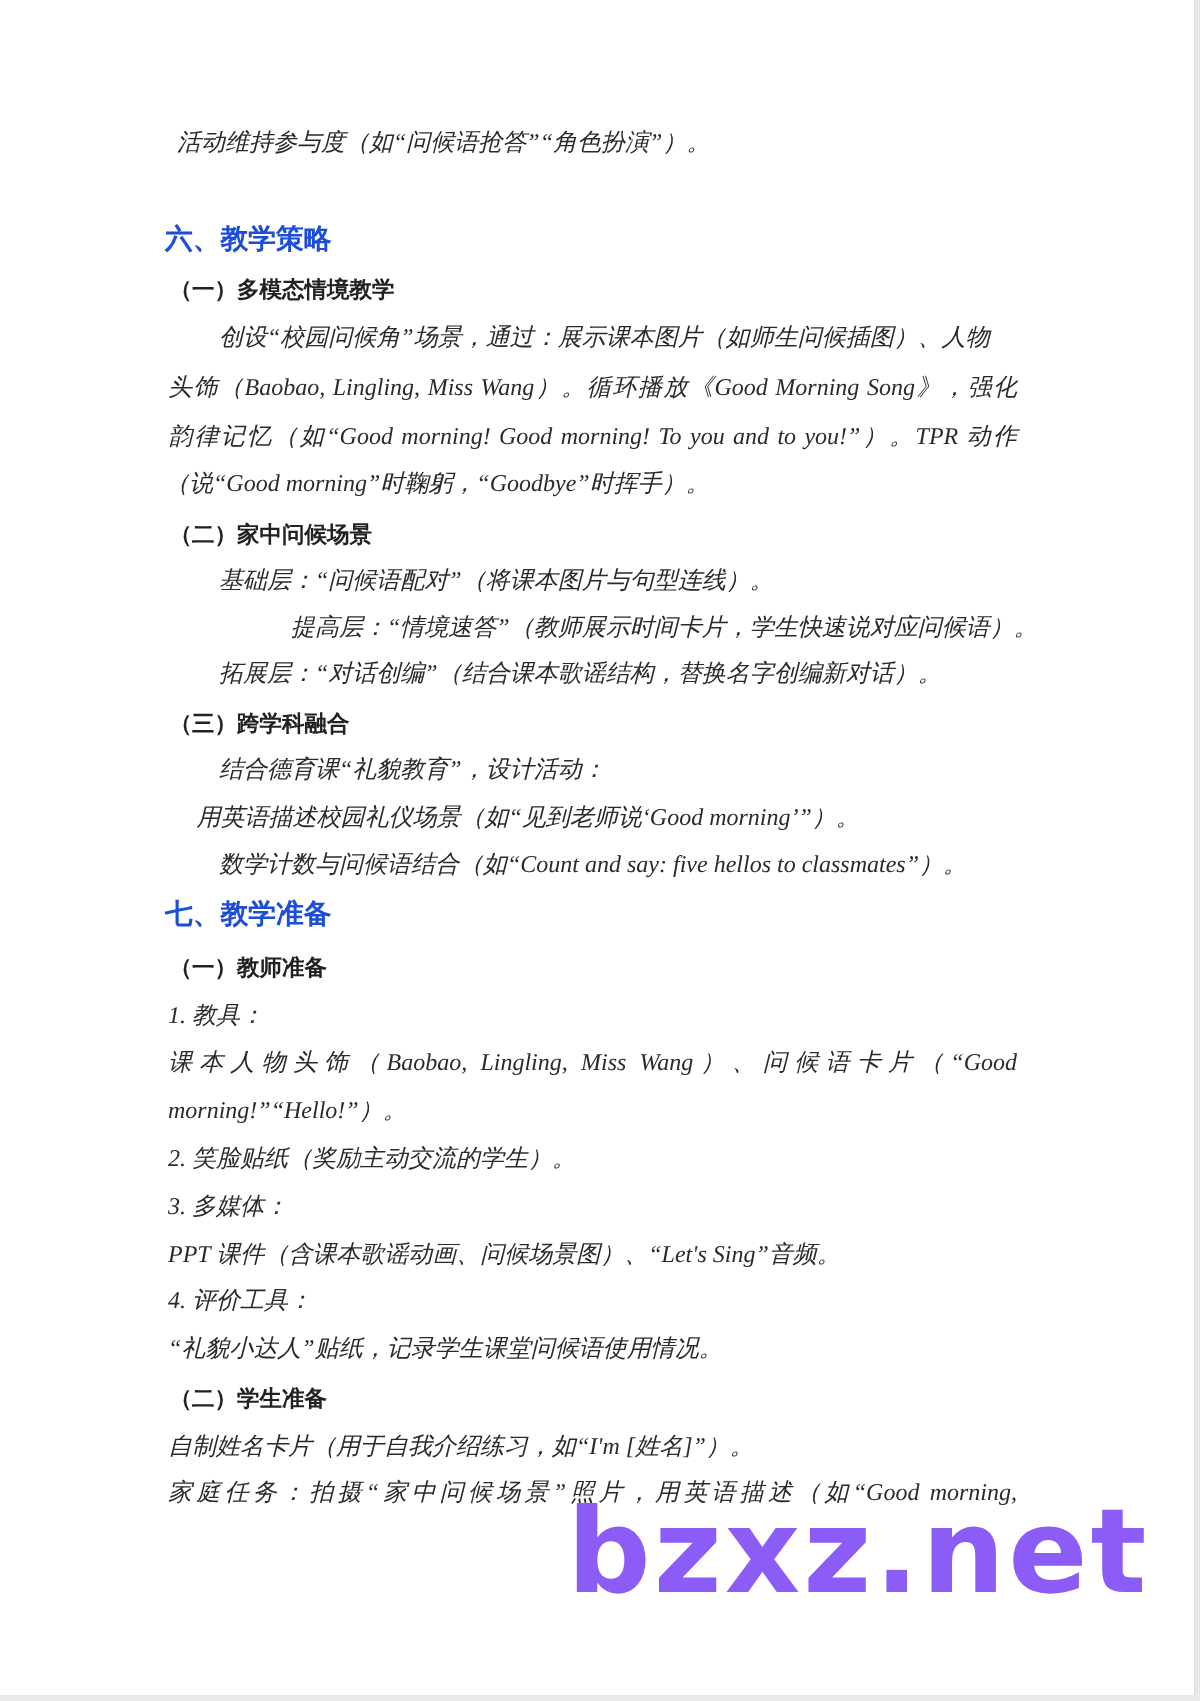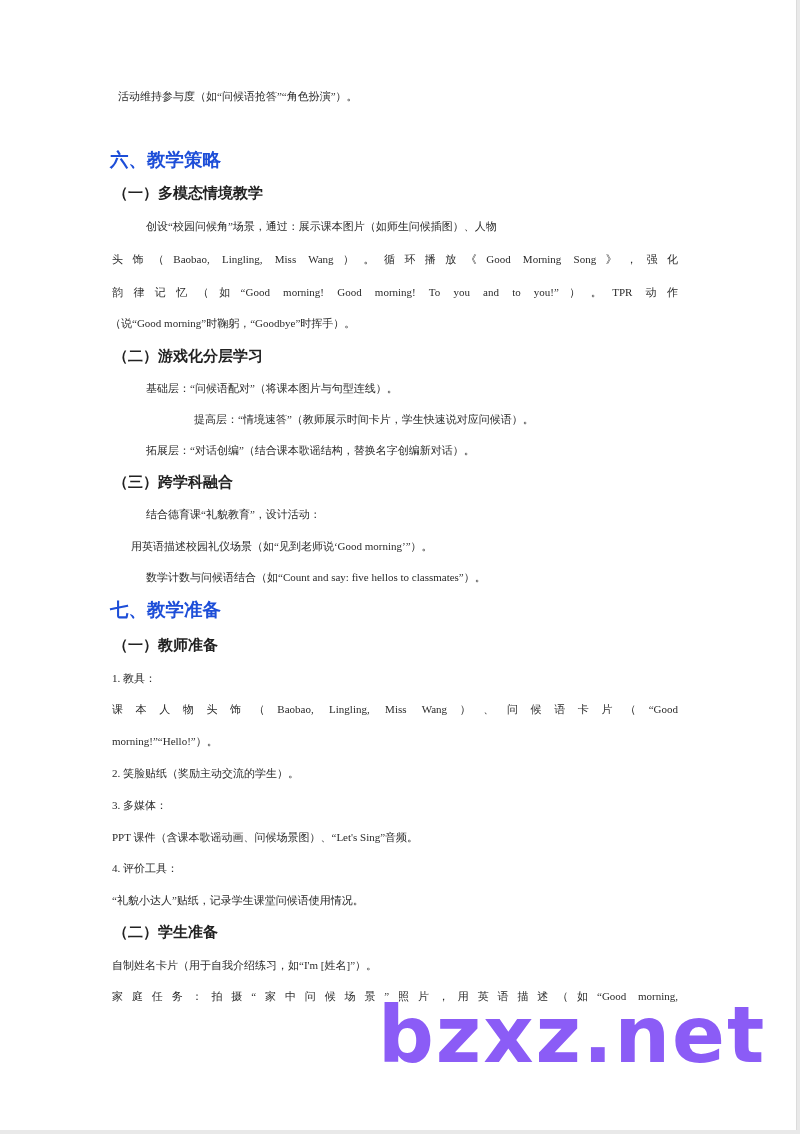--- a/index.html
+++ b/index.html
@@ -4,21 +4,21 @@
 <style>
   html, body { margin: 0; padding: 0; }
   body {
     width: 800px; height: 1134px; background: #e9e9e9; position: relative; overflow: hidden;
     font-family: "Liberation Serif", "DejaVu Serif", serif; color: #2a2a2a;
   }
   .page {
     position: absolute; left: 0; top: 0; width: 796px; height: 1130px; background: #ffffff;
     border-right: 1px solid #dcdcdc;
   }
-  .line { position: absolute; white-space: nowrap; font-size: 11px; line-height: 20px; }
+  .line { position: absolute; white-space: nowrap; font-size: 16px; line-height: 20px; font-style: italic; }
   .h1 { position: absolute; font-family: "DejaVu Sans", "Liberation Sans", sans-serif; font-weight: bold; font-size: 18.5px; line-height: 24px; color: #1d4ed8; }
   .h2 { position: absolute; font-family: "DejaVu Sans", "Liberation Sans", sans-serif; font-weight: bold; font-size: 15px; line-height: 20px; color: #222; }
   .justify { text-align: justify; text-align-last: justify; width: 564px; }
   .watermark {
     position: absolute; left: 378px; top: 995px; font-family: "DejaVu Sans", "Liberation Sans", sans-serif;
     font-weight: bold; font-size: 78px; line-height: 80px; color: #8b5cf6; letter-spacing: 2px;
   }
 </style>
 </head>
 <body>
@@ -28,21 +28,21 @@
   <div class="line" style="left:118px; top:86px;">活动维持参与度（如“问候语抢答”“角色扮演”）。</div>
 
   <div class="h1" style="left:110px; top:148px;">六、教学策略</div>
   <div class="h2" style="left:113px; top:183px;">（一）多模态情境教学</div>
 
   <div class="line" style="left:146px; top:216px;">创设“校园问候角”场景，通过：展示课本图片（如师生问候插图）、人物</div>
   <div class="line justify" style="left:112px; top:282px; width:566px;">韵律记忆（如“Good morning! Good morning! To you and to you!”）。TPR 动作</div>
   <div class="line justify" style="left:112px; top:249px; width:566px;">头饰（Baobao, Lingling, Miss Wang）。循环播放《Good Morning Song》，强化</div>
   <div class="line" style="left:110px; top:313px;">（说“Good morning”时鞠躬，“Goodbye”时挥手）。</div>
 
-  <div class="h2" style="left:113px; top:346px;">（二）游戏化分层学习</div>
+  <div class="h2" style="left:113px; top:346px;">（二）家中问候场景</div>
   <div class="line" style="left:146px; top:378px;">基础层：“问候语配对”（将课本图片与句型连线）。</div>
   <div class="line" style="left:146px; top:409px;margin-left:48px;">提高层：“情境速答”（教师展示时间卡片，学生快速说对应问候语）。</div>
   <div class="line" style="left:146px; top:440px;">拓展层：“对话创编”（结合课本歌谣结构，替换名字创编新对话）。</div>
 
   <div class="h2" style="left:113px; top:472px;">（三）跨学科融合</div>
   <div class="line" style="left:146px; top:504px;">结合德育课“礼貌教育”，设计活动：</div>
   <div class="line" style="left:131px; top:536px;">用英语描述校园礼仪场景（如“见到老师说‘Good morning’”）。</div>
   <div class="line" style="left:146px; top:567px;">数学计数与问候语结合（如“Count and say: five hellos to classmates”）。</div>
 
   <div class="h1" style="left:110px; top:598px;">七、教学准备</div>

